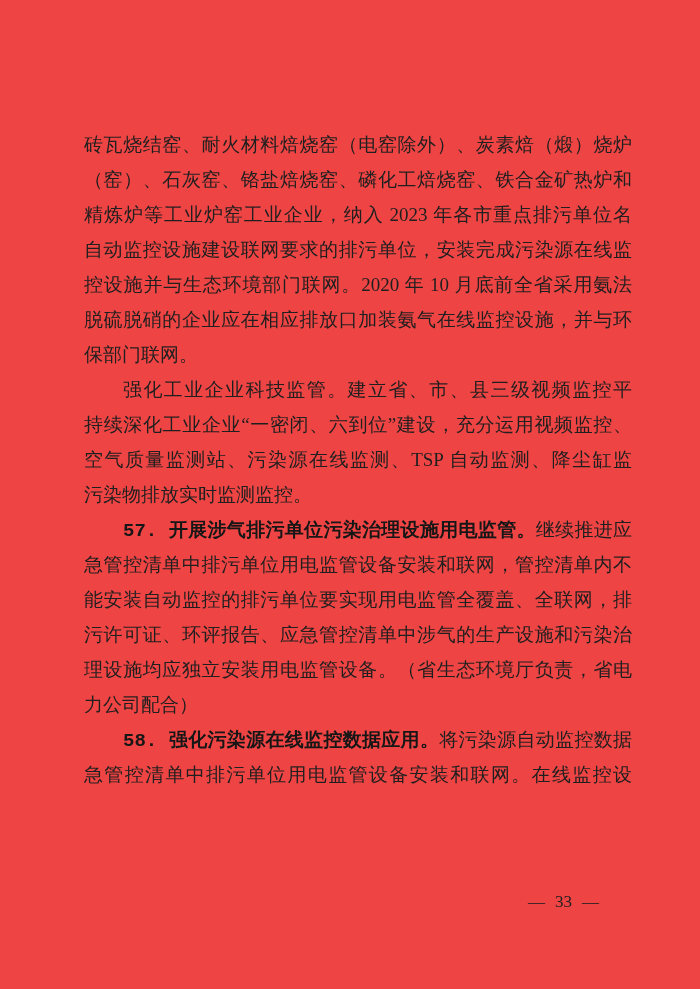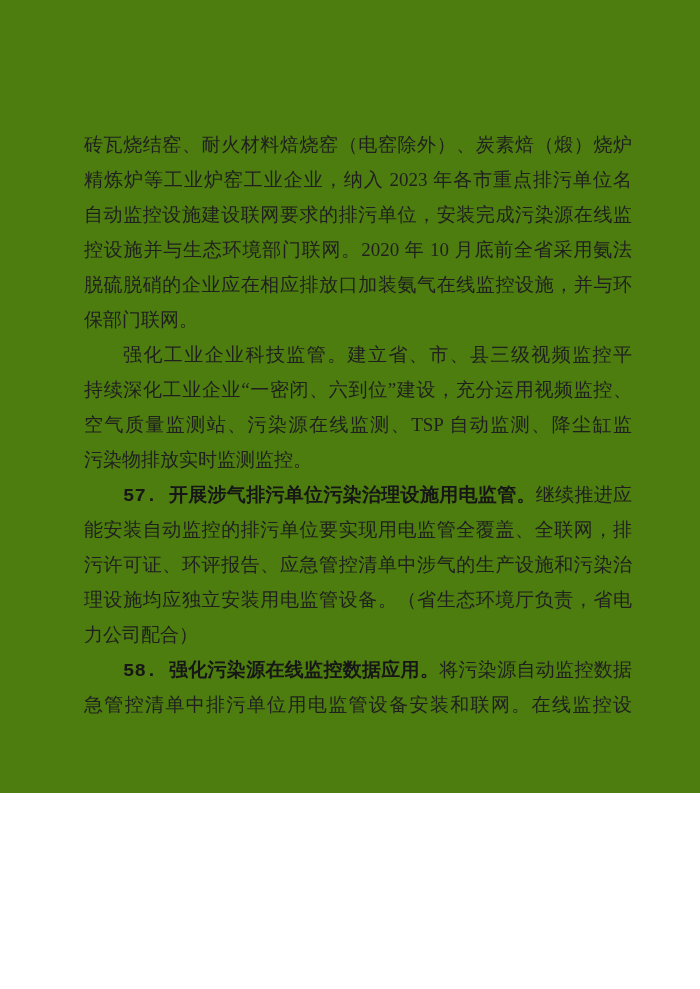--- a/index.html
+++ b/index.html
@@ -3,22 +3,22 @@
 <meta charset="utf-8">
 <style>
   html, body {
     margin: 0;
     padding: 0;
     background: #ffffff;
   }
   .page {
     position: relative;
     width: 700px;
-    height: 793px;
-    background: #4d7c0f;
+    height: 989px;
+    background: #ef4444;
     overflow: hidden;
     font-family: "Liberation Serif", "DejaVu Serif", serif;
     color: #1f1f1f;
   }
   .text-block {
     position: absolute;
     left: 84px;
     top: 127px;
     width: 548px;
     font-size: 19px;
@@ -55,30 +55,32 @@
     color: #1f1f1f;
   }
 </style>
 </head>
 <body>
 
 <div class="page">
 
   <div class="text-block" id="text-block">
       <div class="line justify"><span>砖瓦烧结窑、耐火材料焙烧窑（电窑除外）、炭素焙（煅）烧炉</span></div>
+      <div class="line justify"><span>（窑）、石灰窑、铬盐焙烧窑、磷化工焙烧窑、铁合金矿热炉和</span></div>
       <div class="line justify"><span>精炼炉等工业炉窑工业企业，纳入 2023 年各市重点排污单位名</span></div>
       <div class="line justify"><span>自动监控设施建设联网要求的排污单位，安装完成污染源在线监</span></div>
       <div class="line justify"><span>控设施并与生态环境部门联网。2020 年 10 月底前全省采用氨法</span></div>
       <div class="line justify"><span>脱硫脱硝的企业应在相应排放口加装氨气在线监控设施，并与环</span></div>
       <div class="line short"><span>保部门联网。</span></div>
       <div class="line justify indent"><span>强化工业企业科技监管。建立省、市、县三级视频监控平台，</span></div>
       <div class="line justify"><span>持续深化工业企业“一密闭、六到位”建设，充分运用视频监控、</span></div>
       <div class="line justify"><span>空气质量监测站、污染源在线监测、TSP 自动监测、降尘缸监测、</span></div>
       <div class="line short"><span>污染物排放实时监测监控。</span></div>
       <div class="line justify indent"><span class="bold">57. 开展涉气排污单位污染治理设施用电监管。</span><span>继续推进应</span></div>
+      <div class="line justify"><span>急管控清单中排污单位用电监管设备安装和联网，管控清单内不</span></div>
       <div class="line justify"><span>能安装自动监控的排污单位要实现用电监管全覆盖、全联网，排</span></div>
       <div class="line justify"><span>污许可证、环评报告、应急管控清单中涉气的生产设施和污染治</span></div>
       <div class="line justify"><span>理设施均应独立安装用电监管设备。（省生态环境厅负责，省电</span></div>
       <div class="line short"><span>力公司配合）</span></div>
       <div class="line justify indent"><span class="bold">58. 强化污染源在线监控数据应用。</span><span>将污染源自动监控数据</span></div>
       <div class="line justify"><span>急管控清单中排污单位用电监管设备安装和联网。在线监控设</span></div>
     </div>
 
   <div class="footer">
     <span>—</span>

